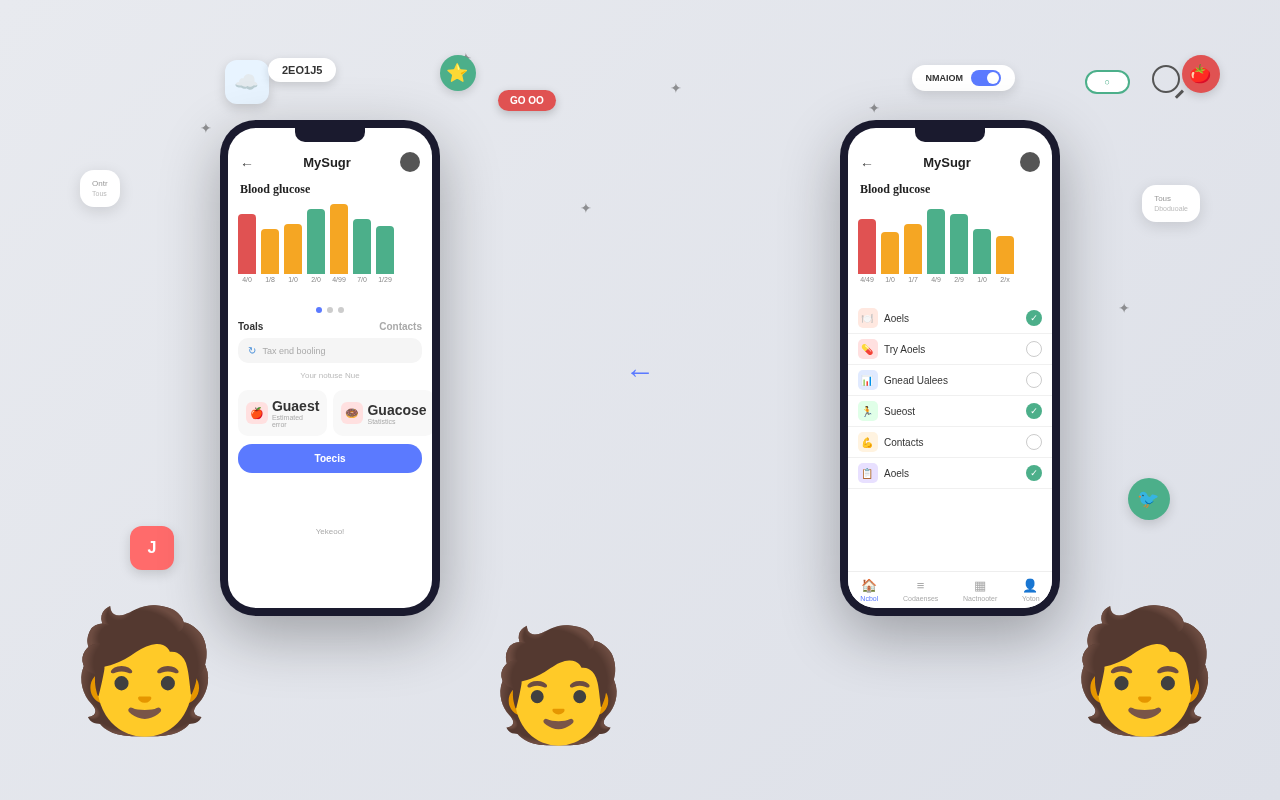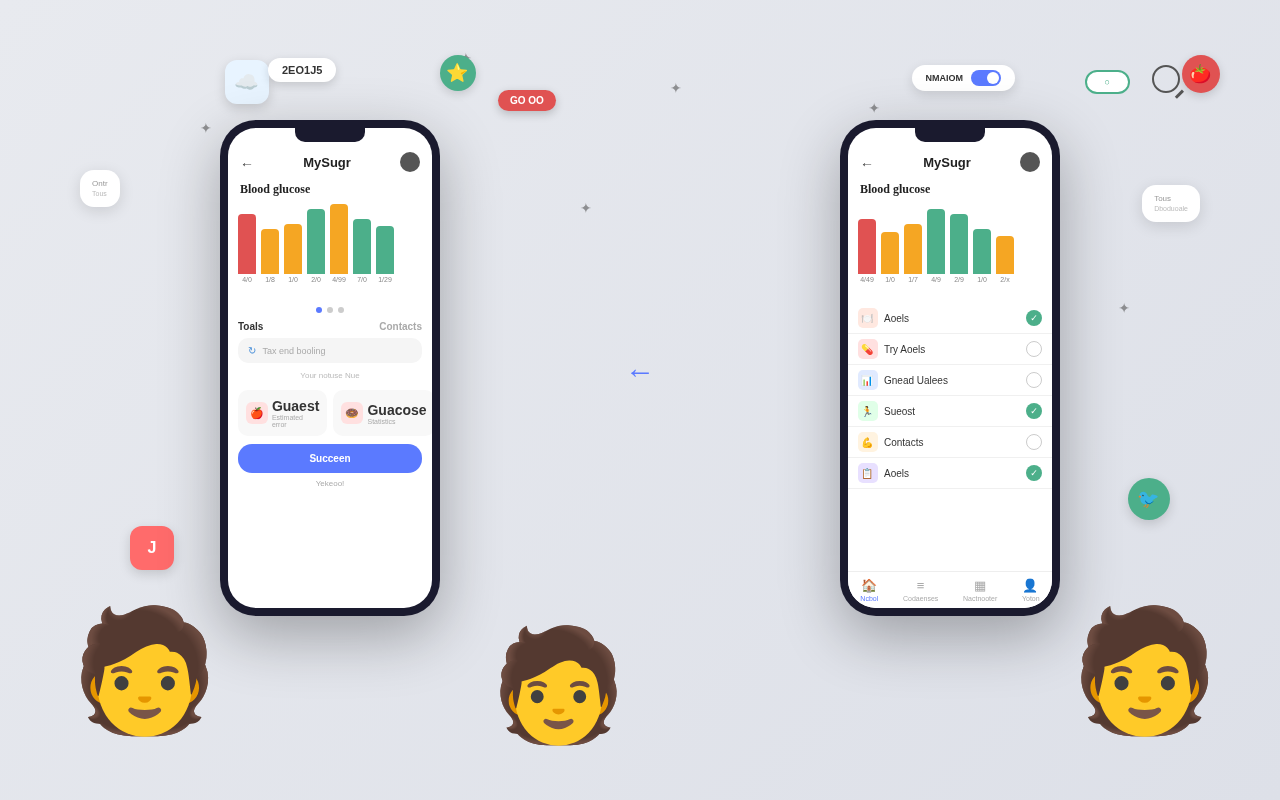--- a/index.html
+++ b/index.html
@@ -265,20 +265,21 @@
       font-weight: 600;
       text-align: center;
       cursor: pointer;
     }
 
     .link-text {
       text-align: center;
       font-size: 8px;
       color: #aaa;
       padding-bottom: 4px;
+      margin-top: 48px;
     }
 
     
     .checklist-item {
       display: flex;
       align-items: center;
       gap: 6px;
       padding: 5px 10px;
       border-bottom: 1px solid #f0f0f0;
     }
@@ -557,21 +558,21 @@
           <div class="mini-card">
             <div class="card-icon-box" style="background:#ffe0e0;">🍩</div>
             <div class="card-text-block">
               <div class="card-title">Guacose</div>
               <div class="card-sub">Statistics</div>
             </div>
           </div>
         </div>
 
         
-        <button class="big-button">Succeen</button>
+        <button class="big-button">Toecis</button>
         <div class="link-text">Yekeoo!</div>
       </div>
     </div>
   </div>
 
   <div style="position:absolute;top:46%;left:50%;transform:translate(-50%,-50%);font-size:30px;color:#5b7aff;font-weight:bold;">←</div>
 
   <div style="position:absolute;right:220px;top:120px;">
     <div class="phone">
       <div class="phone-inner">

